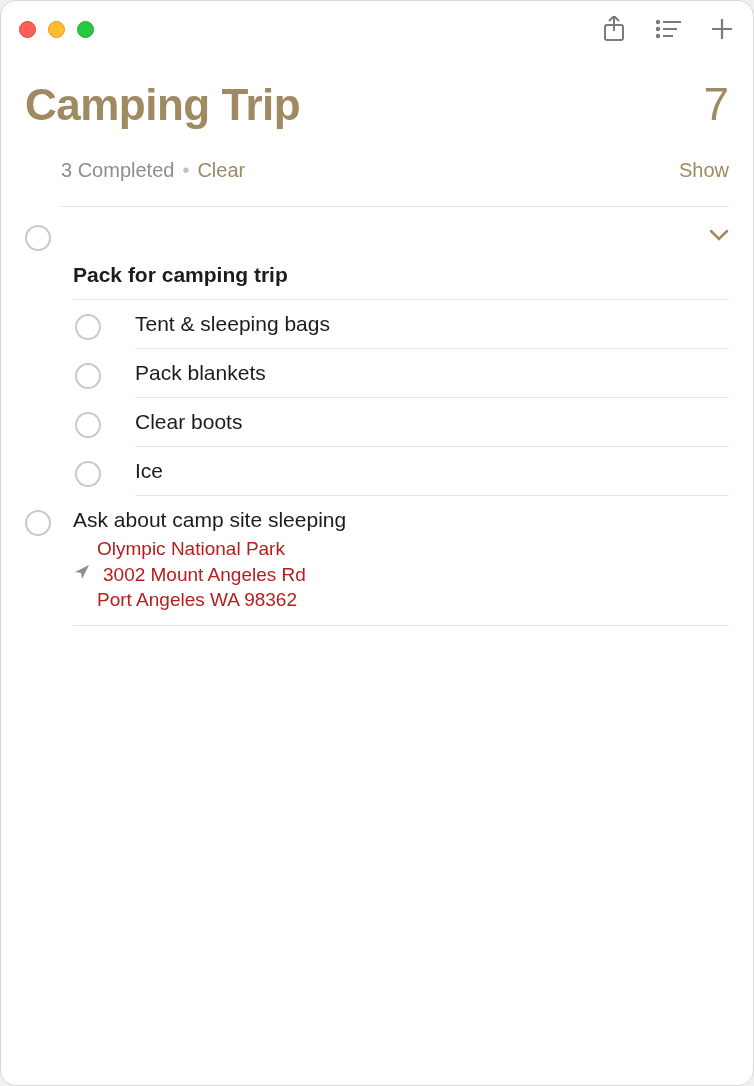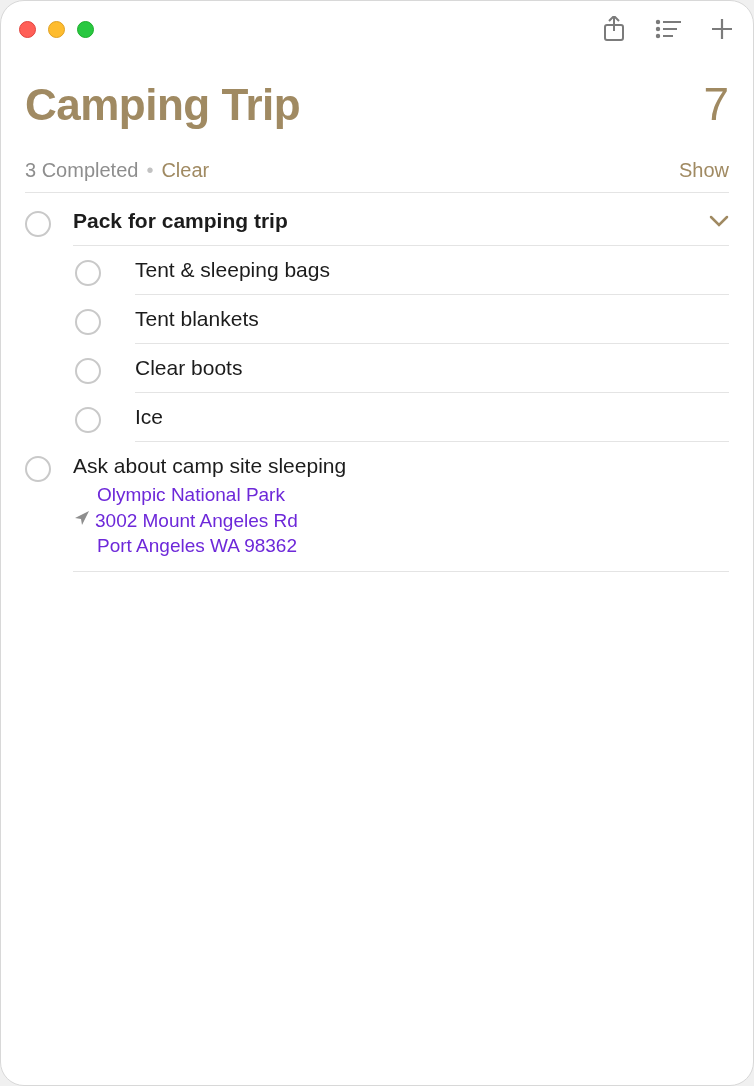--- a/index.html
+++ b/index.html
@@ -7,21 +7,21 @@
     font-family: -apple-system, BlinkMacSystemFont, "Helvetica Neue", Arial, sans-serif;
     background: #f0f0f0;
     width: 754px;
     height: 1086px;
     overflow: hidden;
   }
   .window {
     width: 754px;
     height: 1086px;
     background: #ffffff;
-    border-radius: 24px;
+    border-radius: 16px;
     border: 1px solid #d8d8d8;
     display: flex;
     flex-direction: column;
     overflow: hidden;
   }
   .titlebar {
     height: 56px;
     display: flex;
     align-items: center;
     justify-content: space-between;
@@ -74,22 +74,23 @@
   .count {
     font-size: 46px;
     font-weight: 400;
     color: #A08A62;
   }
   .meta-row {
     display: flex;
     justify-content: space-between;
     align-items: center;
     font-size: 20px;
-    padding-bottom: 10px;
+    padding-bottom: 24px;
     border-bottom: 1px solid #e4e4e4;
+    margin-left: 36px;
   }
   .meta-left {
     display: flex;
     align-items: center;
     gap: 6px;
     color: #8e8e8e;
   }
   .dot {
     color: #c2c2c2;
     padding: 0 2px;
@@ -125,35 +126,36 @@
   }
   .sub .check-circle {
     margin-left: 50px;
   }
   .item-title {
     font-size: 21px;
     color: #1c1c1c;
   }
   .item-title.bold {
     font-weight: 700;
+    margin-top: 40px;
   }
   .sub-address {
     font-size: 19px;
-    color: #6d28d9;
+    color: #b91c1c;
     line-height: 1.35;
     margin-top: 4px;
   }
   .addr-line {
     display: block;
     padding-left: 24px;
   }
   .addr-with-icon {
     display: flex;
     align-items: center;
-    gap: 4px;
+    gap: 12px;
   }
   .loc-icon {
     color: #8e8e8e;
   }
   .chevron-expand {
     position: absolute;
     right: 0;
     top: 16px;
     color: #A08A62;
     cursor: pointer;
@@ -234,21 +236,21 @@
       <div class="sub-group">
         <div class="todo-item sub">
           <div class="check-circle"></div>
           <div class="row-body">
             <div class="item-title">Tent &amp; sleeping bags</div>
           </div>
         </div>
         <div class="todo-item sub">
           <div class="check-circle"></div>
           <div class="row-body">
-            <div class="item-title">Tent blankets</div>
+            <div class="item-title">Pack blankets</div>
           </div>
         </div>
         <div class="todo-item sub">
           <div class="check-circle"></div>
           <div class="row-body">
             <div class="item-title">Clear boots</div>
           </div>
         </div>
         <div class="todo-item sub">
           <div class="check-circle"></div>

